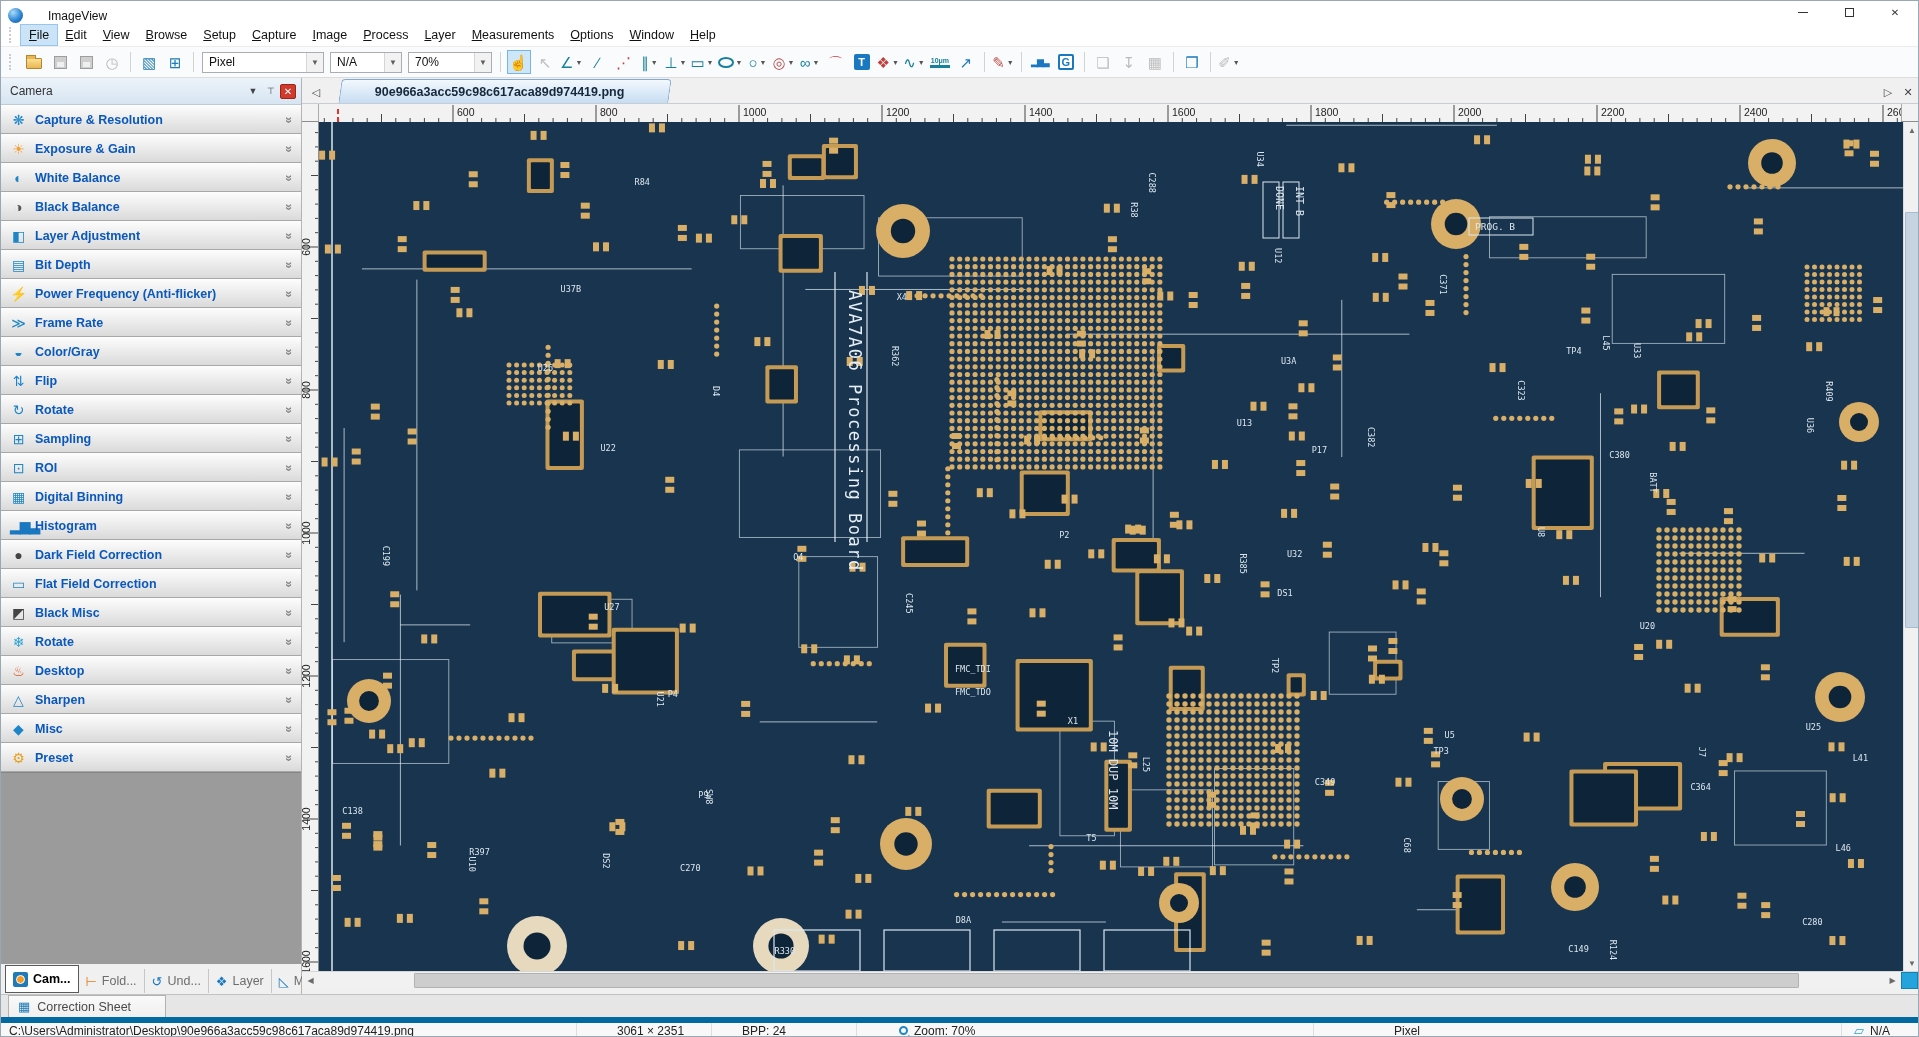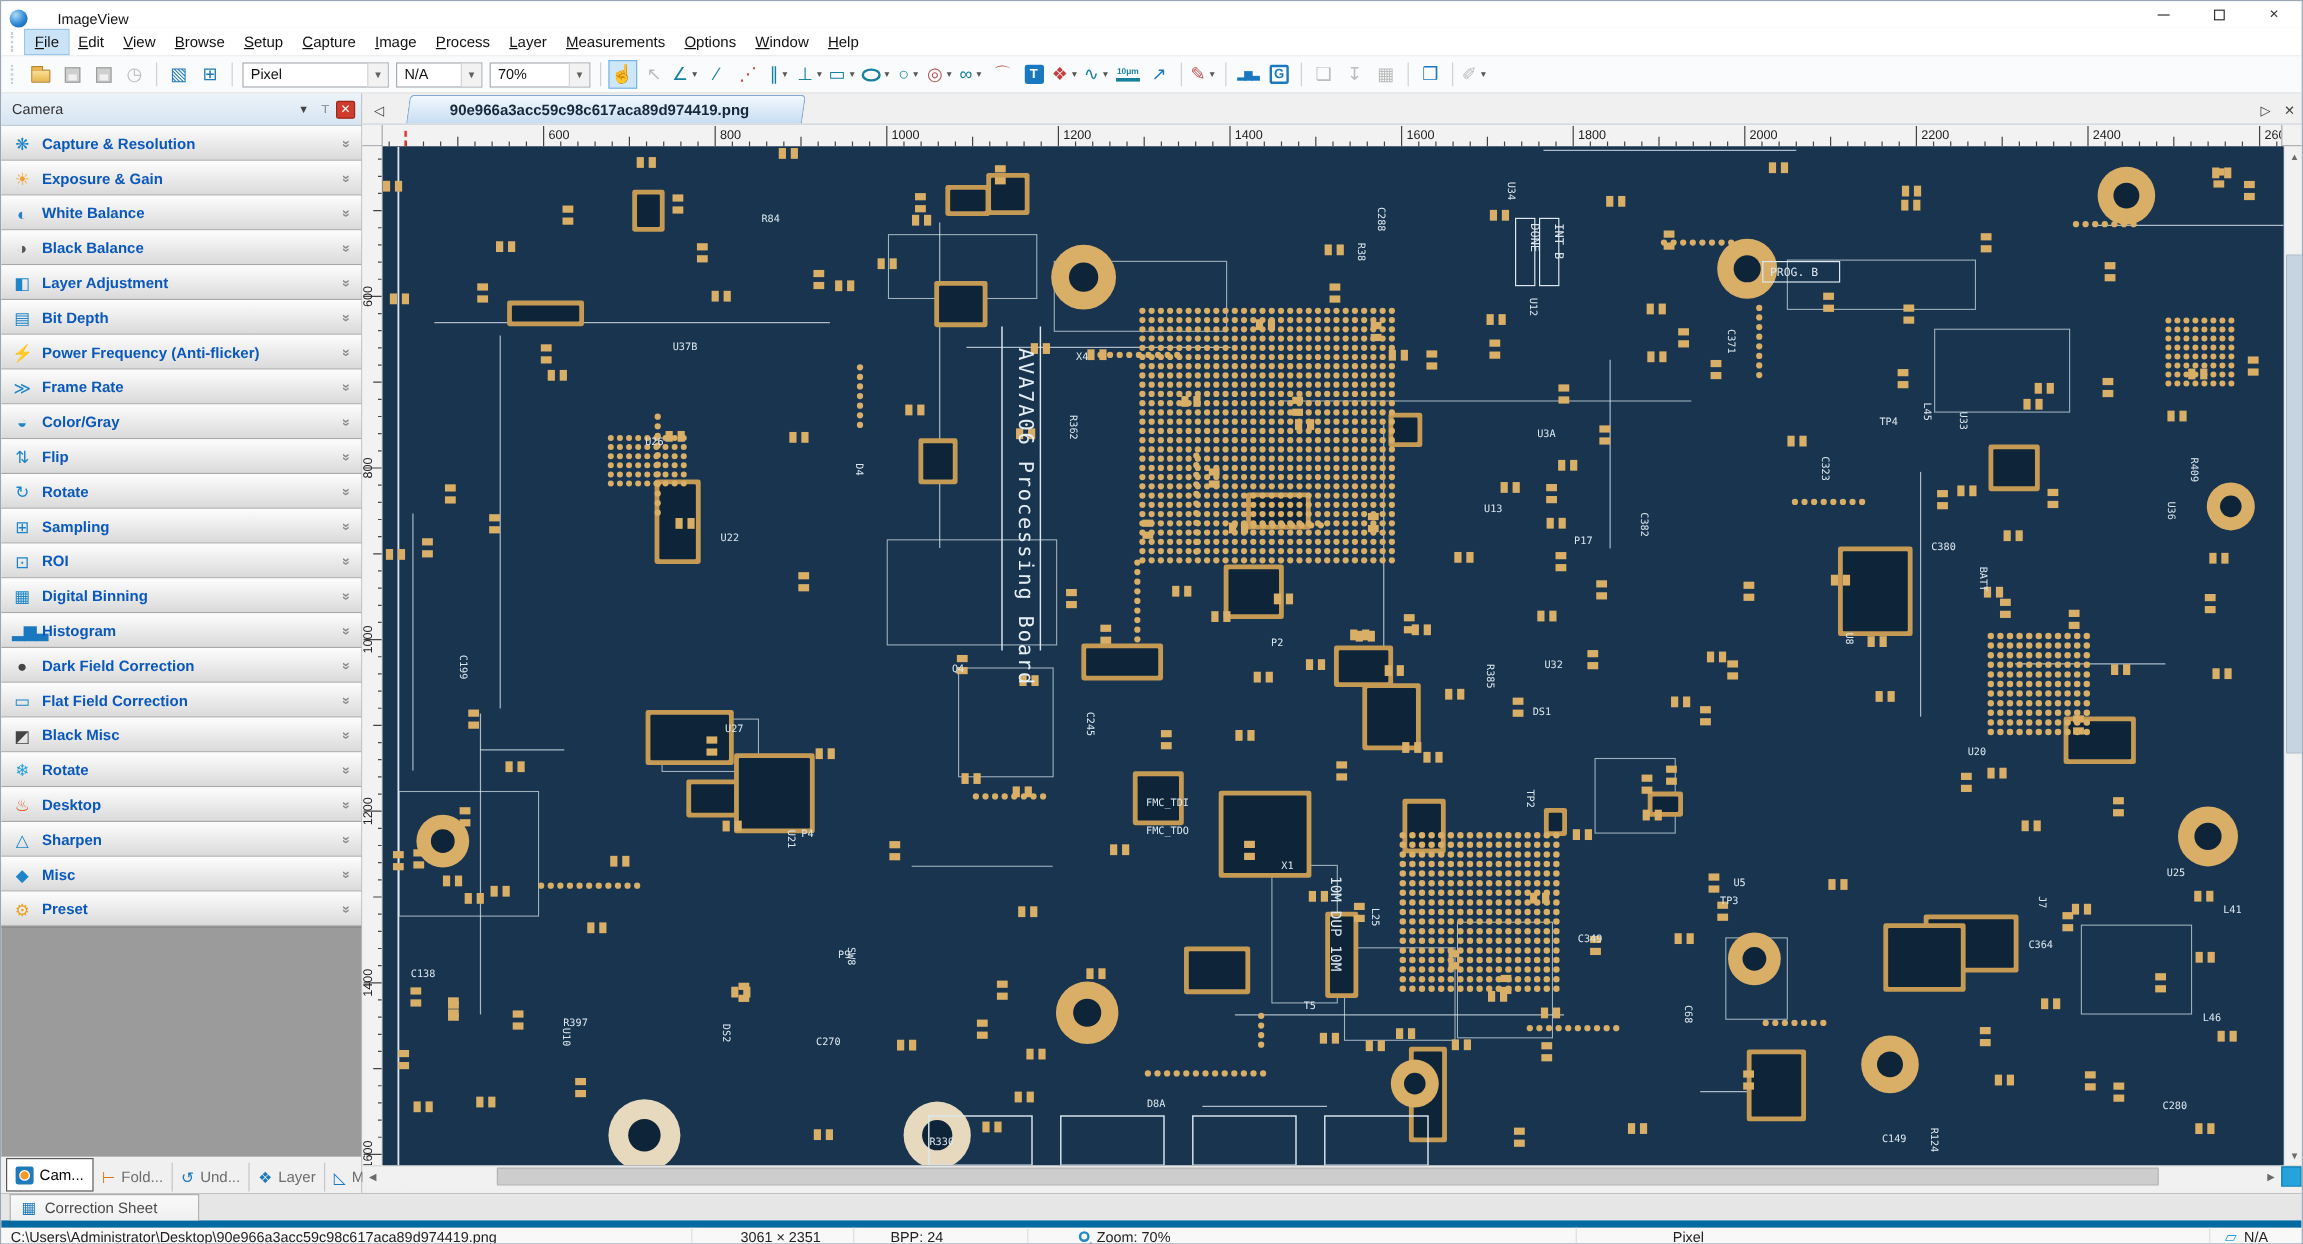--- a/index.html
+++ b/index.html
@@ -47,21 +47,21 @@
   .ph-close{width:16px;height:15px;background:#cf3c2e;color:#fff;display:flex;align-items:center;justify-content:center;font-size:10px;border-radius:2px;border:1px solid #9c2418}
   .panel-body{}
   .pi{height:29px;display:flex;align-items:center;gap:8px;padding:0 8px 0 9px;background:linear-gradient(#fcfcfc,#dadada);border-bottom:1px solid #a8a8a8;border-top:1px solid #fdfdfd}
   .pi .picon{width:17px;text-align:center;font-size:14px;flex:none;line-height:1}
   .pi .lbl{flex:1;color:#0a58bc;font-weight:bold;font-size:12.5px;white-space:nowrap}
   .pi .chev{color:#8a8a8a;font-size:12px;font-weight:bold;transform:rotate(90deg)}
   .panel-empty{flex:1;background:#9b9b9b;border-top:1px solid #858585}
   .bottom-tabs{height:30px;display:flex;align-items:flex-end;background:#f0f0f0;padding:0 0 1px 4px}
   .btab{height:24px;display:flex;align-items:center;gap:5px;padding:0 7px;font-size:12.5px;color:#6d6d6d;border-right:1px solid #c6c6c6;white-space:nowrap}
   .btab .bicon{font-size:13px;line-height:1}
-  .btab.active{background:#fff;border:1px solid #5a5a5a;height:28px;color:#000;font-weight:normal}
+  .btab.active{background:#fff;border:1px solid #5a5a5a;height:28px;color:#000;font-weight:bold}
   
   .right-col{flex:1;display:flex;flex-direction:column;min-width:0}
   .tabbar{height:26px;background:#f0f0f0;display:flex;align-items:flex-end;border-bottom:1px solid #c6cdd4;padding-left:4px}
   .tnav{width:20px;height:21px;display:flex;align-items:center;justify-content:center;font-size:11px;color:#444}
   .doc-tab{height:24px;margin-left:14px;padding:0 44px 0 34px;display:flex;align-items:center;font-size:12.5px;font-weight:bold;color:#16283c;background:linear-gradient(#f2f8fd,#c7ddf2);border:1px solid #84aacf;border-bottom:none;border-radius:4px 4px 0 0;transform:skewX(-8deg)}
   .doc-tab>span{transform:skewX(8deg)}
   .tab-sp{flex:1}
   .ruler-row{height:18px;display:flex;background:#f2f2f2;border-bottom:1px solid #8d8d8d}
   .corner{width:17px;flex:none;background:#f2f2f2;border-right:1px solid #aaa}
   .canvas-row{height:849px;display:flex}

